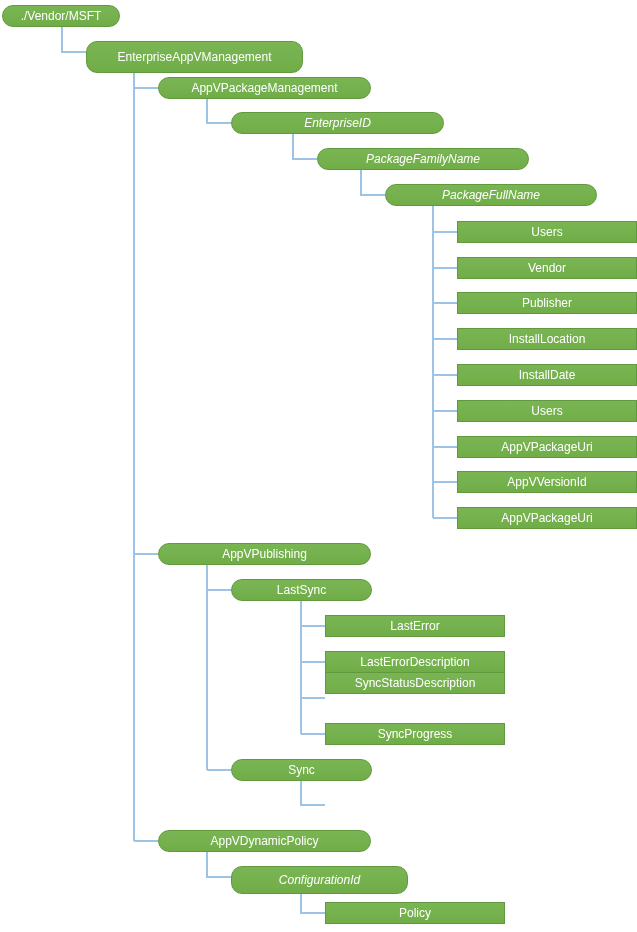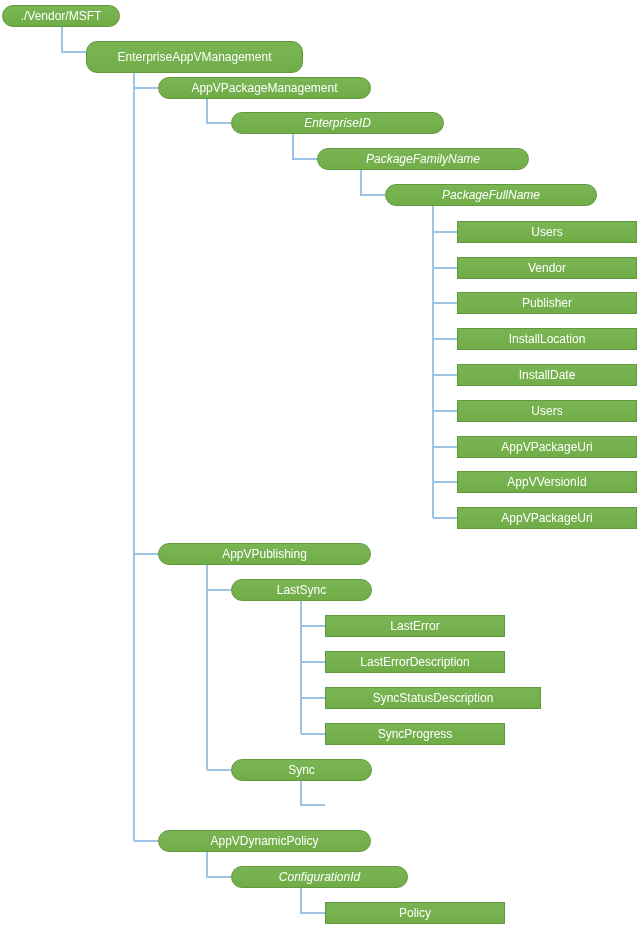--- a/index.html
+++ b/index.html
@@ -126,31 +126,31 @@
     </div>
     <div class="node pill" style="left: 231px; top: 579px; width: 141px; height: 22px;">
       <span>LastSync</span>
     </div>
     <div class="node rect" style="left: 325px; top: 615px; width: 180px; height: 22px;">
       <span>LastError</span>
     </div>
     <div class="node rect" style="left: 325px; top: 651px; width: 180px; height: 22px;">
       <span>LastErrorDescription</span>
     </div>
-    <div class="node rect" style="left: 325px; top: 687px; width: 216px; height: 22px;">
+    <div class="node rect" style="left: 325px; top: 672px; width: 180px; height: 22px;">
       <span>SyncStatusDescription</span>
     </div>
     <div class="node rect" style="left: 325px; top: 723px; width: 180px; height: 22px;">
       <span>SyncProgress</span>
     </div>
     <div class="node pill" style="left: 231px; top: 759px; width: 141px; height: 22px;">
       <span>Sync</span>
     </div>
     <div class="node pill" style="left: 158px; top: 830px; width: 213px; height: 22px;">
       <span>AppVDynamicPolicy</span>
     </div>
-    <div class="node pill italic" style="left: 231px; top: 866px; width: 177px; height: 22px;">
+    <div class="node pill italic" style="left: 231px; top: 866px; width: 177px; height: 28px;">
       <span>ConfigurationId</span>
     </div>
     <div class="node rect" style="left: 325px; top: 902px; width: 180px; height: 22px;">
       <span>Policy</span>
     </div>
   </div>
 
 </body></html>

